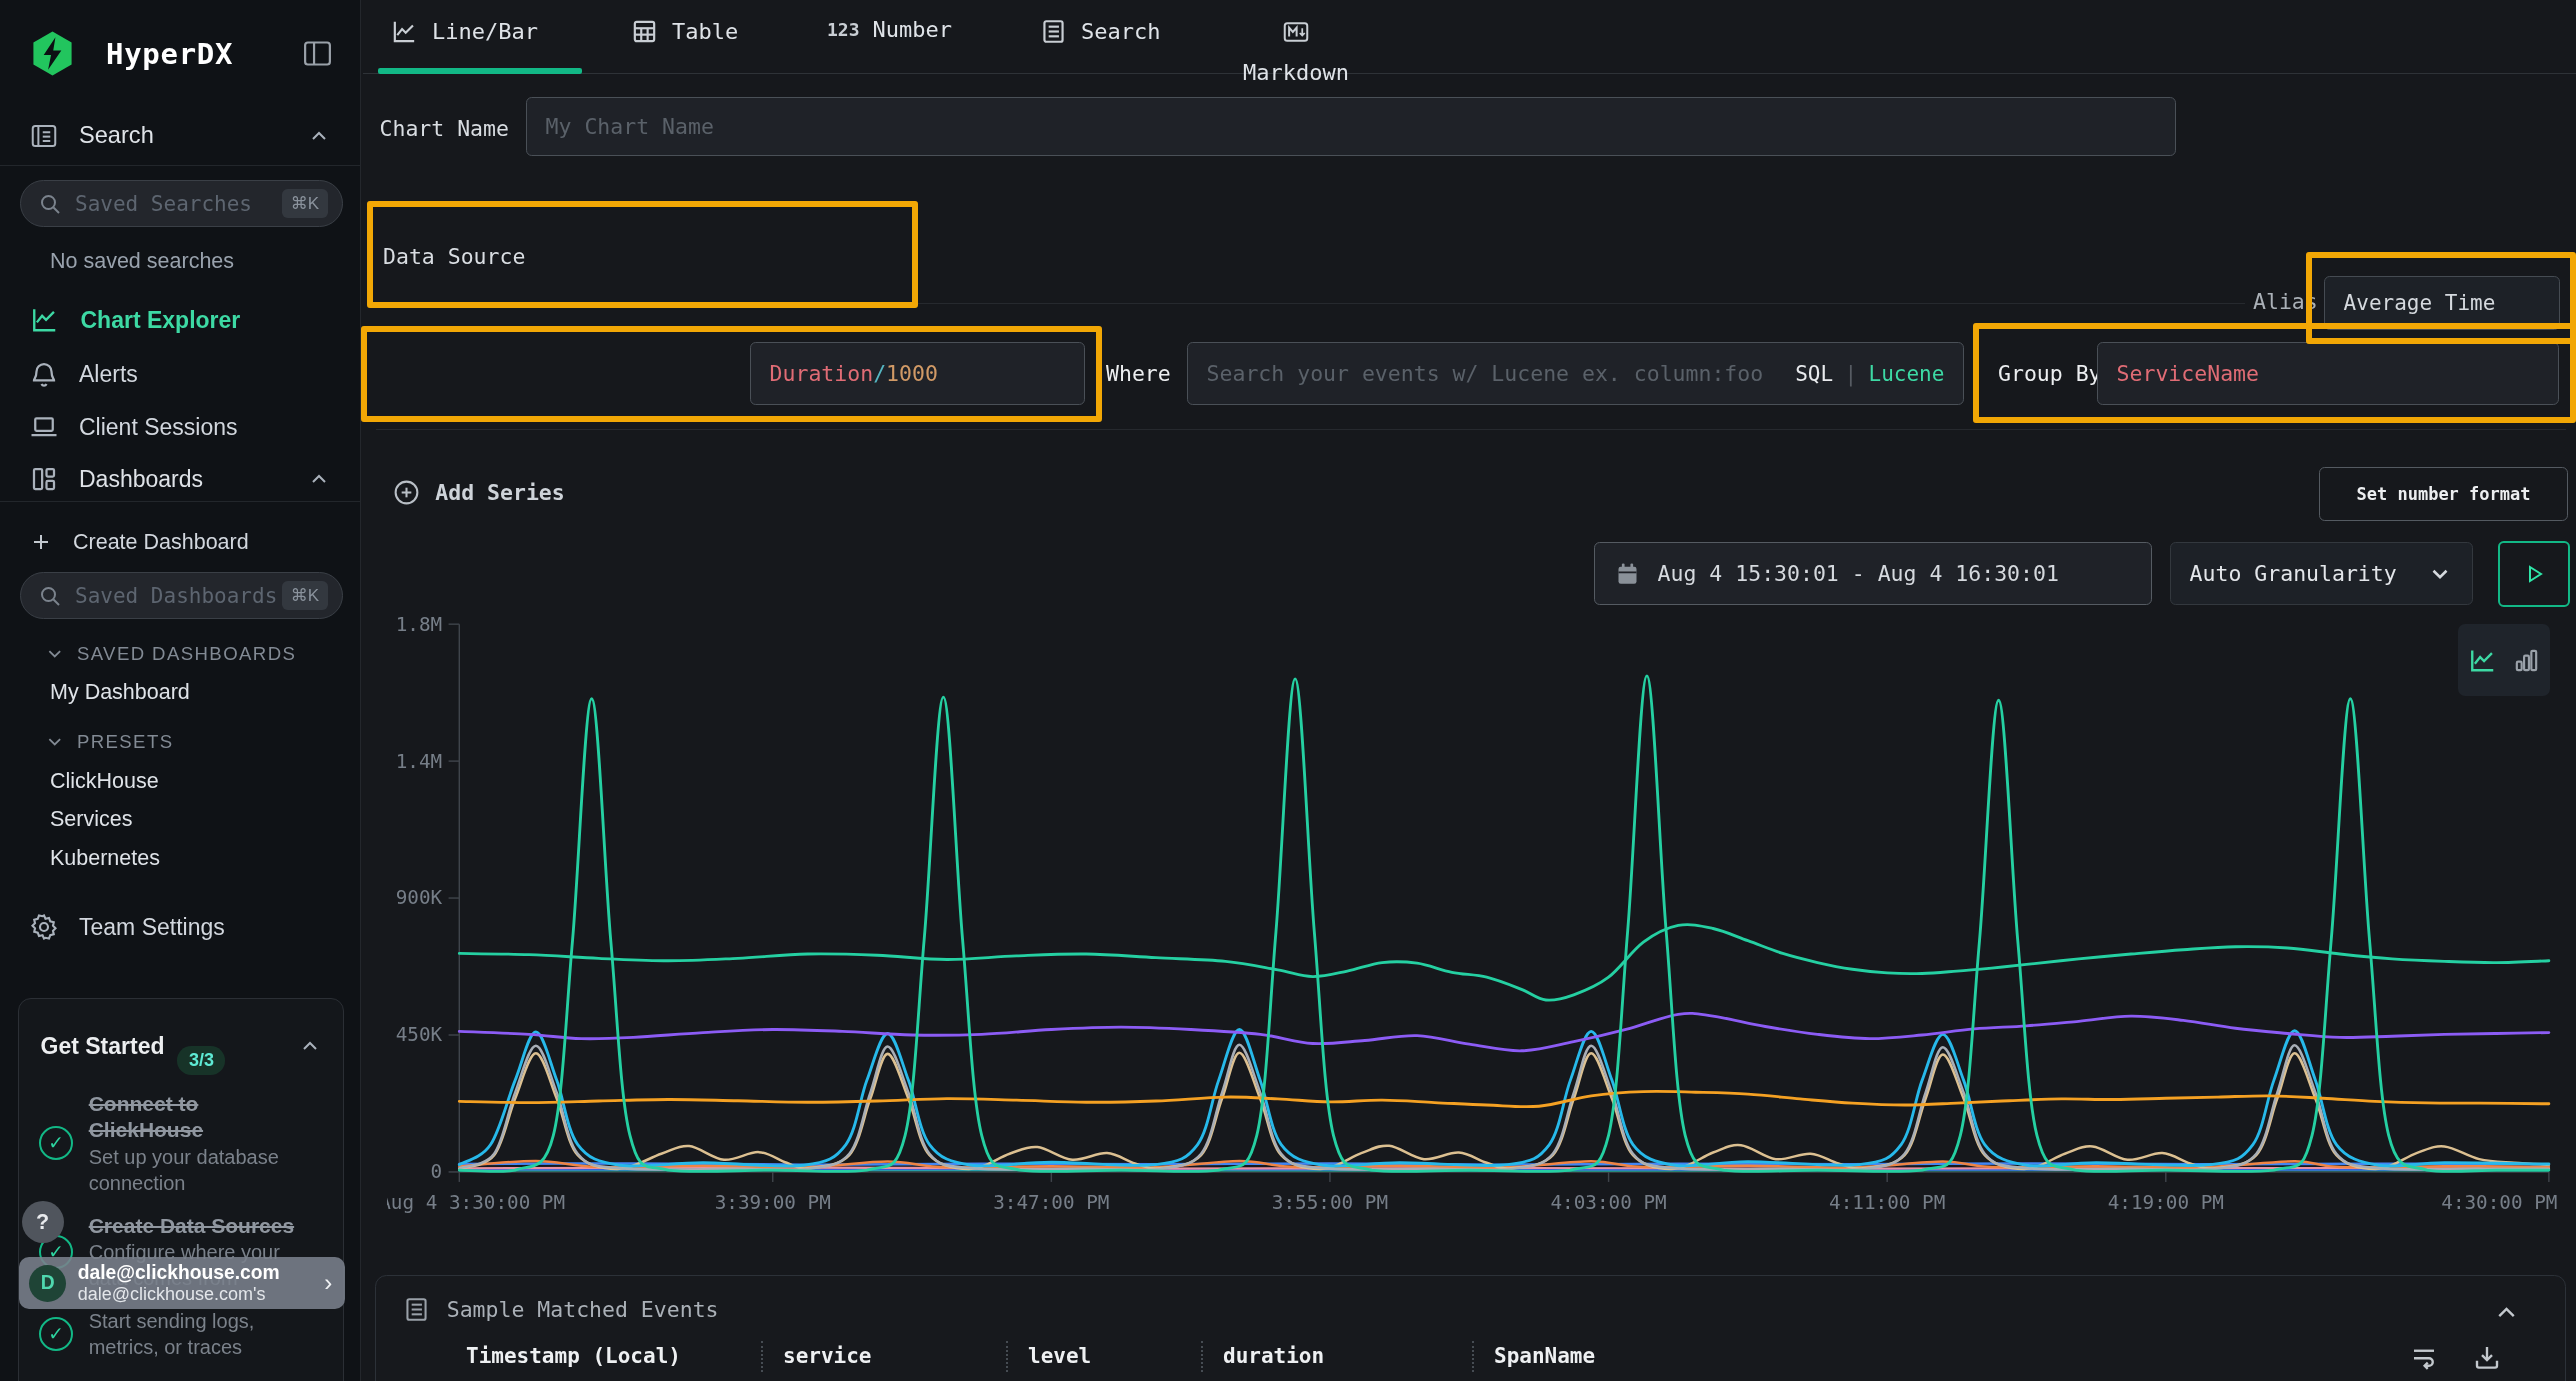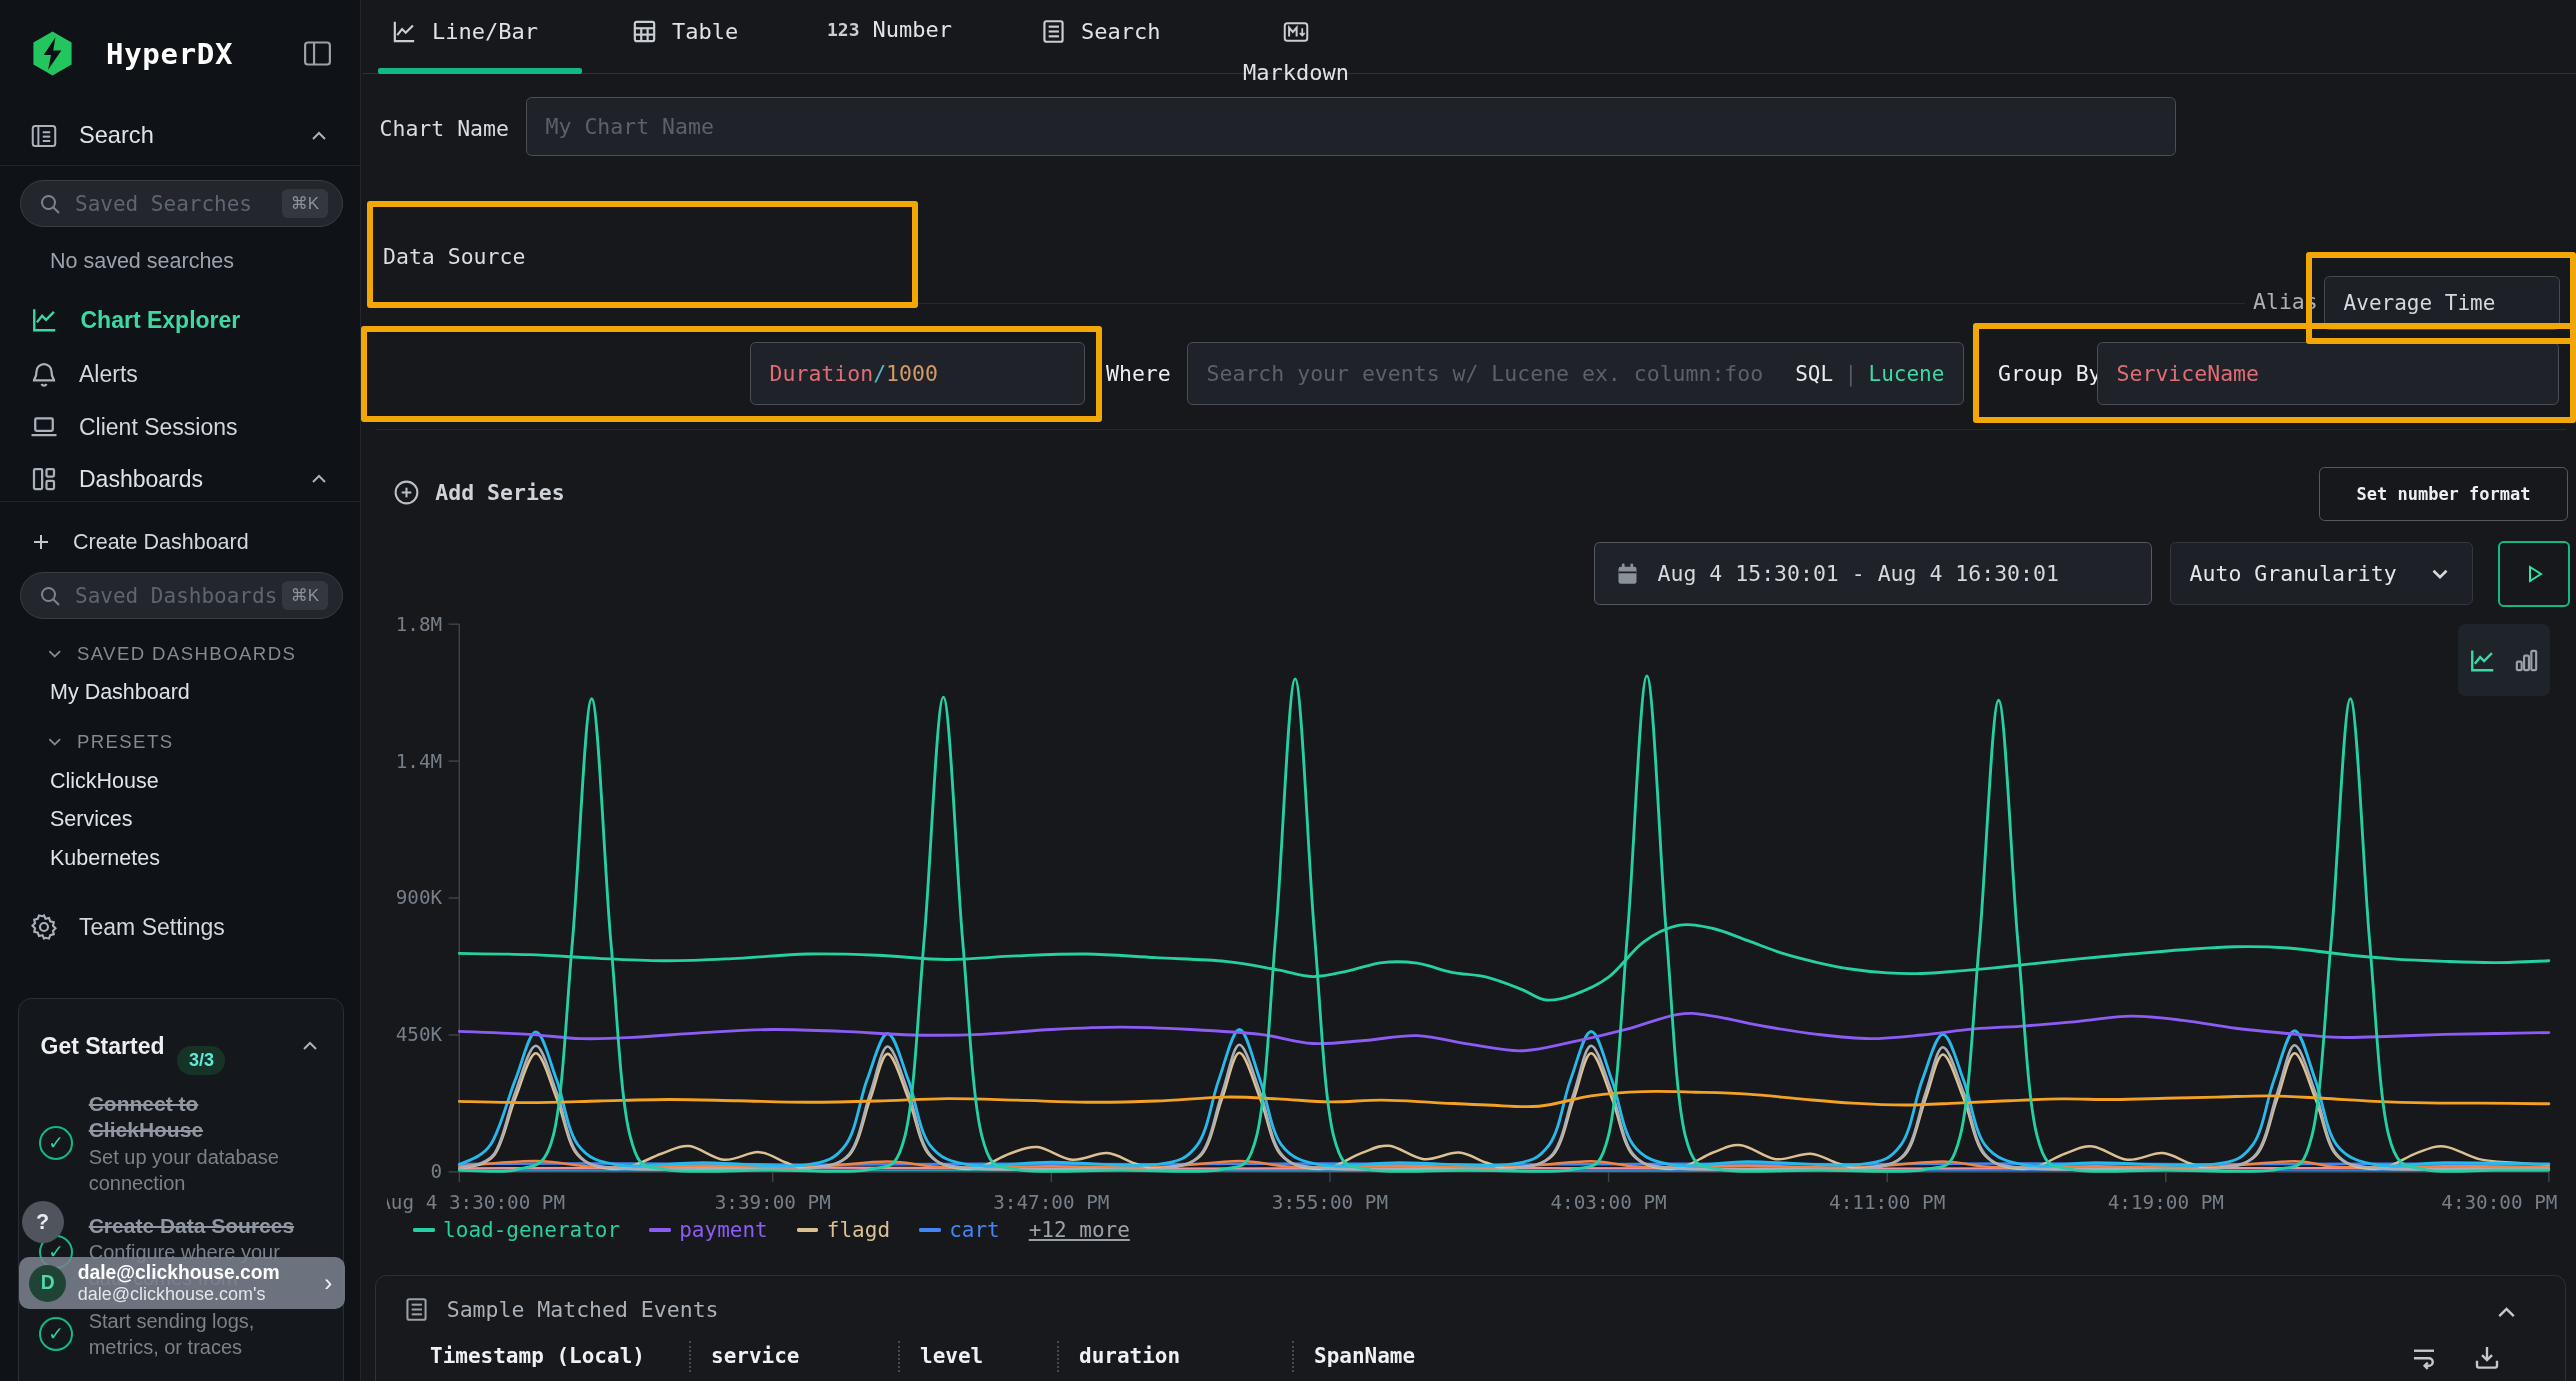--- a/index.html
+++ b/index.html
@@ -93,21 +93,21 @@
   .leg-item { display:flex; align-items:center; gap:8.6px; }
   .leg-swatch { width:21.5px; height:3.6px; border-radius:1.4px; display:inline-block; }
   #legend-more { color:#9aa1a9; text-decoration:underline; }
 
   
   #sample-panel { position:absolute; left:12px; top:1275px; width:2191px; height:157px;
     border:1.4px solid #2c3138; border-radius:11.4px 11.4px 0 0; background:#17191d; }
   .sp-head { display:flex; align-items:center; gap:15.7px; padding:18.6px 26px 5.7px 26px; color:#aab0b7; font-size:21.5px; }
   .sp-chev { position:absolute; right:44px; top:21.5px; color:#c3c8cd; }
   .sp-cols { display:flex; margin:11.4px 0 0 54px; color:#eef0f2; font-size:21px; font-weight:bold; align-items:center; }
-  .sp-col { padding-right:7.2px; }
+  .sp-col { padding-right:7.2px;margin-left:36px; }
   .sp-col.sep { border-left:2.9px dotted #464c53; padding-left:20px; height:31.5px; display:flex; align-items:center; }
   .sp-icons { position:absolute; right:63px; top:66px; display:flex; gap:33px; color:#c3c8cd; }
 
   svg.icon { display:block; }
   text { font-family:"DejaVu Sans Mono","Liberation Mono",monospace; }
 </style>
 </head>
 <body>
 
 <div id="root">
@@ -442,39 +442,20 @@
         <path d="M100 782.34 C 117.9 781.1, 174.7 774.5, 207.1 774.7 C 239.6 774.8, 255.8 782.1, 294.8 783.2 C 333.8 784.3, 392.2 781.5, 440.9 781.5 C 489.6 781.5, 544.0 784.2, 587.0 783.2 C 630.0 782.2, 666.5 775.5, 699.0 775.5 C 731.5 775.6, 743.7 782.6, 781.8 783.6 C 819.9 784.7, 879.2 781.9, 927.9 781.9 C 976.6 781.9, 1030.2 784.8, 1074.0 783.6 C 1117.8 782.4, 1158.4 774.8, 1190.9 774.7 C 1223.3 774.6, 1231.5 782.1, 1268.8 783.2 C 1306.1 784.3, 1366.2 781.4, 1414.9 781.5 C 1463.6 781.6, 1516.4 784.7, 1561.0 783.6 C 1605.6 782.6, 1650.3 775.2, 1682.8 775.1 C 1715.2 775.0, 1719.3 782.1, 1755.8 783.2 C 1792.3 784.3, 1853.2 781.4, 1901.9 781.5 C 1950.6 781.6, 2002.5 784.6, 2048.0 783.6 C 2093.5 782.6, 2142.2 775.6, 2174.6 775.5 C 2207.1 775.5, 2207.1 782.1, 2242.8 783.2 C 2278.5 784.3, 2340.2 781.8, 2388.9 781.9 C 2437.6 782.0, 2488.7 784.8, 2535.0 783.6 C 2581.3 782.5, 2634.0 775.2, 2666.5 775.1 C 2699.0 775.0, 2694.9 782.1, 2729.8 783.2 C 2764.7 784.3, 2827.2 781.9, 2875.9 781.9 C 2924.6 781.9, 2997.7 783.0, 3022.0 783.2" stroke="#ef8443" stroke-width="3.5" fill="none" stroke-linecap="round" stroke-linejoin="round"></path>
         <path d="M100 785.7444444444444 C 108.1 782.6, 135.7 782.9, 148.7 766.6 C 161.7 750.3, 168.2 711.6, 177.9 687.9 C 187.7 664.1, 197.4 624.0, 207.1 624.0 C 216.9 624.0, 226.6 664.1, 236.4 687.9 C 246.1 711.6, 251.0 750.3, 265.6 766.6 C 280.2 782.9, 304.5 786.1, 324.0 785.7 C 343.5 785.4, 366.2 769.8, 382.5 764.5 C 398.7 759.1, 406.8 752.4, 421.4 753.8 C 436.0 755.2, 453.9 771.6, 470.1 773.0 C 486.4 774.4, 504.2 761.6, 518.8 762.3 C 533.4 763.0, 546.4 773.5, 557.8 777.2 C 569.1 781.0, 572.4 786.7, 587.0 784.9 C 601.6 783.1, 630.8 782.8, 645.4 766.6 C 660.0 750.4, 665.7 711.5, 674.7 687.9 C 683.6 664.2, 690.1 624.9, 699.0 624.9 C 707.9 624.9, 718.5 664.2, 728.2 687.9 C 738.0 711.5, 742.8 750.3, 757.5 766.6 C 772.1 782.9, 797.2 786.1, 815.9 785.7 C 834.6 785.4, 854.0 769.6, 869.5 764.5 C 884.9 759.4, 893.8 753.7, 908.4 755.1 C 923.0 756.5, 940.9 771.6, 957.1 773.0 C 973.4 774.4, 991.2 762.8, 1005.8 763.6 C 1020.4 764.5, 1032.6 774.5, 1044.8 778.1 C 1057.0 781.6, 1063.4 786.8, 1078.9 784.9 C 1094.3 783.0, 1122.7 782.8, 1137.3 766.6 C 1151.9 750.4, 1157.6 711.8, 1166.5 687.9 C 1175.5 664.0, 1182.0 623.2, 1190.9 623.2 C 1199.8 623.2, 1210.4 664.0, 1220.1 687.9 C 1229.8 711.8, 1234.7 750.3, 1249.3 766.6 C 1263.9 782.9, 1289.1 786.2, 1307.8 785.7 C 1326.4 785.2, 1345.9 769.0, 1361.3 763.6 C 1376.8 758.2, 1385.7 752.0, 1400.3 753.4 C 1414.9 754.8, 1432.8 770.6, 1449.0 772.1 C 1465.2 773.7, 1483.1 761.9, 1497.7 762.8 C 1512.3 763.6, 1524.5 773.5, 1536.7 777.2 C 1548.8 780.9, 1555.3 786.7, 1570.7 784.9 C 1586.2 783.1, 1614.6 782.8, 1629.2 766.6 C 1643.8 750.4, 1649.5 711.6, 1658.4 687.9 C 1667.3 664.1, 1673.8 624.0, 1682.8 624.0 C 1691.7 624.0, 1702.2 664.1, 1712.0 687.9 C 1721.7 711.6, 1726.6 750.3, 1741.2 766.6 C 1755.8 782.9, 1781.0 786.4, 1799.6 785.7 C 1818.3 785.1, 1837.8 768.3, 1853.2 762.8 C 1868.6 757.2, 1877.5 751.0, 1892.2 752.6 C 1906.8 754.1, 1924.6 770.1, 1940.9 772.1 C 1957.1 774.1, 1974.9 763.5, 1989.6 764.5 C 2004.2 765.5, 2016.3 774.7, 2028.5 778.1 C 2040.7 781.5, 2047.2 786.8, 2062.6 784.9 C 2078.0 783.0, 2106.4 782.8, 2121.1 766.6 C 2135.7 750.4, 2141.3 711.3, 2150.3 687.9 C 2159.2 664.4, 2165.7 625.7, 2174.6 625.7 C 2183.5 625.7, 2194.1 664.4, 2203.8 687.9 C 2213.6 711.3, 2218.4 750.3, 2233.1 766.6 C 2247.7 782.9, 2272.8 786.1, 2291.5 785.7 C 2310.2 785.4, 2329.6 769.7, 2345.1 764.5 C 2360.5 759.2, 2369.4 752.8, 2384.0 754.3 C 2398.6 755.7, 2416.5 771.4, 2432.7 773.0 C 2449.0 774.5, 2466.8 762.8, 2481.4 763.6 C 2496.0 764.5, 2508.2 774.5, 2520.4 778.1 C 2532.6 781.6, 2539.1 786.8, 2554.5 784.9 C 2569.9 783.0, 2598.3 782.8, 2612.9 766.6 C 2627.5 750.4, 2633.2 711.6, 2642.1 687.9 C 2651.1 664.1, 2657.6 624.0, 2666.5 624.0 C 2675.4 624.0, 2686.0 664.1, 2695.7 687.9 C 2705.4 711.6, 2710.3 750.3, 2724.9 766.6 C 2739.5 782.9, 2764.7 786.2, 2783.4 785.7 C 2802.0 785.2, 2821.5 768.9, 2836.9 763.6 C 2852.4 758.4, 2861.3 752.8, 2875.9 754.3 C 2890.5 755.7, 2908.4 768.3, 2924.6 772.1 C 2940.8 776.0, 2957.1 776.0, 2973.3 777.2 C 2989.5 778.5, 3013.9 779.4, 3022.0 779.8" stroke="#dcc091" stroke-width="3.5" fill="none" stroke-linecap="round" stroke-linejoin="round"></path>
         <path d="M100 784.8933333333333 C 108.1 781.5, 135.7 782.1, 148.7 764.5 C 161.7 746.9, 168.2 704.5, 177.9 679.4 C 187.7 654.2, 197.4 613.4, 207.1 613.4 C 216.9 613.4, 226.6 654.2, 236.4 679.4 C 246.1 704.5, 251.0 746.9, 265.6 764.5 C 280.2 782.1, 286.7 781.3, 324.0 784.9 C 361.4 788.4, 445.8 785.6, 489.6 785.7 C 533.4 785.9, 561.0 789.3, 587.0 785.7 C 613.0 782.2, 630.8 782.2, 645.4 764.5 C 660.0 746.7, 665.7 704.3, 674.7 679.4 C 683.6 654.4, 690.1 614.7, 699.0 614.7 C 707.9 614.7, 718.5 654.4, 728.2 679.4 C 738.0 704.3, 742.8 746.9, 757.5 764.5 C 772.1 782.1, 779.4 781.3, 815.9 784.9 C 852.4 788.4, 932.8 785.6, 976.6 785.7 C 1020.4 785.9, 1052.1 789.3, 1078.9 785.7 C 1105.7 782.2, 1122.7 782.2, 1137.3 764.5 C 1151.9 746.7, 1157.6 704.7, 1166.5 679.4 C 1175.5 654.0, 1182.0 612.1, 1190.9 612.1 C 1199.8 612.1, 1210.4 654.0, 1220.1 679.4 C 1229.8 704.7, 1234.7 746.9, 1249.3 764.5 C 1263.9 782.1, 1272.0 781.3, 1307.8 784.9 C 1343.5 788.4, 1419.8 785.6, 1463.6 785.7 C 1507.4 785.9, 1543.1 789.3, 1570.7 785.7 C 1598.3 782.2, 1614.6 782.2, 1629.2 764.5 C 1643.8 746.7, 1649.5 704.5, 1658.4 679.4 C 1667.3 654.2, 1673.8 613.4, 1682.8 613.4 C 1691.7 613.4, 1702.2 654.2, 1712.0 679.4 C 1721.7 704.5, 1726.6 746.9, 1741.2 764.5 C 1755.8 782.1, 1764.7 781.3, 1799.6 784.9 C 1834.5 788.4, 1906.8 785.6, 1950.6 785.7 C 1994.4 785.9, 2034.2 789.3, 2062.6 785.7 C 2091.0 782.2, 2106.4 782.2, 2121.1 764.5 C 2135.7 746.7, 2141.3 704.2, 2150.3 679.4 C 2159.2 654.5, 2165.7 615.5, 2174.6 615.5 C 2183.5 615.5, 2194.1 654.5, 2203.8 679.4 C 2213.6 704.2, 2218.4 746.9, 2233.1 764.5 C 2247.7 782.1, 2257.4 781.3, 2291.5 784.9 C 2325.6 788.4, 2393.8 785.6, 2437.6 785.7 C 2481.4 785.9, 2525.3 789.3, 2554.5 785.7 C 2583.7 782.2, 2598.3 782.2, 2612.9 764.5 C 2627.5 746.7, 2633.2 704.6, 2642.1 679.4 C 2651.1 654.1, 2657.6 613.0, 2666.5 613.0 C 2675.4 613.0, 2686.0 654.1, 2695.7 679.4 C 2705.4 704.6, 2710.3 746.9, 2724.9 764.5 C 2739.5 782.1, 2750.1 781.3, 2783.4 784.9 C 2816.6 788.4, 2884.8 785.6, 2924.6 785.7 C 2964.4 785.9, 3005.8 785.7, 3022.0 785.7" stroke="#a8aeb6" stroke-width="3.5" fill="none" stroke-linecap="round" stroke-linejoin="round"></path>
         <path d="M100 779.7866666666666 C 107.3 775.1, 130.8 771.3, 143.8 751.7 C 156.8 732.1, 167.4 688.6, 177.9 662.3 C 188.5 636.1, 197.4 594.2, 207.1 594.2 C 216.9 594.2, 226.6 636.1, 236.4 662.3 C 246.1 688.6, 251.0 732.0, 265.6 751.7 C 280.2 771.4, 294.8 776.4, 324.0 780.6 C 353.2 784.9, 397.9 777.2, 440.9 777.2 C 483.9 777.2, 548.9 784.9, 582.1 780.6 C 615.4 776.4, 626.0 771.4, 640.6 751.7 C 655.2 732.0, 660.1 688.2, 669.8 662.3 C 679.5 636.4, 689.3 596.4, 699.0 596.4 C 708.8 596.4, 718.5 636.4, 728.2 662.3 C 738.0 688.2, 742.8 732.0, 757.5 751.7 C 772.1 771.4, 787.5 776.5, 815.9 780.6 C 844.3 784.8, 884.9 776.5, 927.9 776.4 C 970.9 776.2, 1039.9 783.9, 1074.0 779.8 C 1108.1 775.7, 1117.8 771.3, 1132.4 751.7 C 1147.1 732.1, 1151.9 689.1, 1161.7 662.3 C 1171.4 635.5, 1181.1 590.8, 1190.9 590.8 C 1200.6 590.8, 1210.4 635.5, 1220.1 662.3 C 1229.8 689.1, 1234.7 732.0, 1249.3 751.7 C 1263.9 771.4, 1280.2 776.4, 1307.8 780.6 C 1335.4 784.9, 1371.9 777.4, 1414.9 777.2 C 1457.9 777.1, 1531.0 784.0, 1565.9 779.8 C 1600.8 775.5, 1609.7 771.3, 1624.3 751.7 C 1638.9 732.1, 1643.8 688.7, 1653.5 662.3 C 1663.3 635.9, 1673.0 593.4, 1682.8 593.4 C 1692.5 593.4, 1702.2 635.9, 1712.0 662.3 C 1721.7 688.7, 1726.6 732.0, 1741.2 751.7 C 1755.8 771.4, 1772.8 776.7, 1799.6 780.6 C 1826.4 784.6, 1858.9 775.7, 1901.9 775.5 C 1944.9 775.4, 2022.0 783.8, 2057.7 779.8 C 2093.5 775.8, 2101.6 771.3, 2116.2 751.7 C 2130.8 732.1, 2135.7 688.0, 2145.4 662.3 C 2155.1 636.7, 2164.9 597.6, 2174.6 597.6 C 2184.4 597.6, 2194.1 636.7, 2203.8 662.3 C 2213.6 688.0, 2218.4 732.0, 2233.1 751.7 C 2247.7 771.4, 2265.5 776.4, 2291.5 780.6 C 2317.5 784.9, 2345.9 777.4, 2388.9 777.2 C 2431.9 777.1, 2513.1 784.0, 2549.6 779.8 C 2586.1 775.5, 2593.4 771.3, 2608.1 751.7 C 2622.7 732.1, 2627.5 688.9, 2637.3 662.3 C 2647.0 635.8, 2656.8 592.5, 2666.5 592.5 C 2676.2 592.5, 2686.0 635.8, 2695.7 662.3 C 2705.4 688.9, 2710.3 732.0, 2724.9 751.7 C 2739.5 771.4, 2758.2 776.4, 2783.4 780.6 C 2808.5 784.9, 2836.1 777.5, 2875.9 777.2 C 2915.7 776.9, 2997.7 778.7, 3022.0 778.9" stroke="#27b9ea" stroke-width="4" fill="none" stroke-linecap="round" stroke-linejoin="round"></path>
         <path d="M100 691.2711111111112 C 116.2 691.6, 164.9 693.0, 197.4 693.0 C 229.9 692.9, 262.3 691.6, 294.8 690.8 C 327.3 690.1, 359.7 688.8, 392.2 688.7 C 424.7 688.6, 457.1 689.8, 489.6 690.4 C 522.1 691.1, 554.5 692.5, 587.0 692.5 C 619.5 692.6, 651.9 691.7, 684.4 690.8 C 716.9 690.0, 749.3 687.7, 781.8 687.4 C 814.3 687.2, 846.7 688.7, 879.2 689.6 C 911.7 690.4, 944.1 692.3, 976.6 692.5 C 1009.1 692.8, 1041.5 692.1, 1074.0 690.8 C 1106.5 689.6, 1143.0 685.8, 1171.4 685.3 C 1199.8 684.8, 1220.1 686.7, 1244.5 687.9 C 1268.8 689.0, 1293.2 691.8, 1317.5 692.1 C 1341.8 692.4, 1366.2 689.4, 1390.5 689.6 C 1414.9 689.7, 1439.3 691.8, 1463.6 693.0 C 1487.9 694.1, 1512.3 695.5, 1536.7 696.4 C 1561.0 697.2, 1585.4 700.2, 1609.7 698.1 C 1634.0 696.0, 1658.4 687.0, 1682.8 683.6 C 1707.1 680.2, 1731.5 678.5, 1755.8 677.7 C 1780.1 676.8, 1804.5 677.9, 1828.8 678.5 C 1853.2 679.1, 1877.6 679.5, 1901.9 681.1 C 1926.3 682.6, 1950.6 685.7, 1975.0 687.9 C 1999.3 690.0, 2023.7 692.4, 2048.0 693.8 C 2072.3 695.2, 2096.7 696.4, 2121.1 696.4 C 2145.4 696.4, 2169.8 694.8, 2194.1 693.8 C 2218.4 692.8, 2242.8 691.4, 2267.2 690.4 C 2291.5 689.4, 2315.8 688.2, 2340.2 687.9 C 2364.5 687.6, 2388.9 688.9, 2413.3 688.7 C 2437.6 688.6, 2462.0 687.6, 2486.3 687.0 C 2510.7 686.4, 2535.0 685.9, 2559.3 685.3 C 2583.7 684.7, 2608.1 683.3, 2632.4 683.6 C 2656.8 683.9, 2681.1 685.7, 2705.4 687.0 C 2729.8 688.3, 2754.2 690.2, 2778.5 691.3 C 2802.8 692.3, 2827.2 693.0, 2851.6 693.4 C 2875.9 693.8, 2896.2 693.6, 2924.6 693.8 C 2953.0 694.0, 3005.8 694.5, 3022.0 694.7" stroke="#f5a123" stroke-width="4" fill="none" stroke-linecap="round" stroke-linejoin="round"></path>
         <path d="M100 593.3933333333333 C 116.2 594.1, 169.0 595.9, 197.4 597.6 C 225.8 599.4, 246.1 602.9, 270.4 603.6 C 294.8 604.3, 315.1 603.3, 343.5 601.9 C 371.9 600.5, 408.4 596.9, 440.9 595.1 C 473.4 593.3, 505.8 591.1, 538.3 590.8 C 570.8 590.6, 603.2 592.1, 635.7 593.4 C 668.2 594.7, 700.6 597.8, 733.1 598.5 C 765.6 599.2, 798.0 598.9, 830.5 597.6 C 863.0 596.4, 895.4 592.5, 927.9 590.8 C 960.4 589.1, 992.8 587.4, 1025.3 587.4 C 1057.8 587.4, 1090.2 589.1, 1122.7 590.8 C 1155.2 592.5, 1191.7 594.4, 1220.1 597.6 C 1248.5 600.9, 1268.8 609.0, 1293.2 610.4 C 1317.5 611.8, 1341.9 608.0, 1366.2 606.2 C 1390.5 604.3, 1414.9 598.5, 1439.3 599.4 C 1463.6 600.2, 1488.0 607.7, 1512.3 611.3 C 1536.6 614.8, 1561.0 621.2, 1585.3 620.6 C 1609.7 620.1, 1634.1 612.8, 1658.4 607.9 C 1682.8 602.9, 1707.1 597.2, 1731.5 590.8 C 1755.8 584.5, 1784.2 572.7, 1804.5 569.6 C 1824.8 566.4, 1832.9 569.3, 1853.2 572.1 C 1873.5 575.0, 1901.9 582.3, 1926.3 586.6 C 1950.6 590.8, 1975.0 594.8, 1999.3 597.6 C 2023.6 600.5, 2048.0 603.5, 2072.3 603.6 C 2096.7 603.7, 2121.1 600.8, 2145.4 598.5 C 2169.8 596.2, 2194.1 592.1, 2218.4 590.0 C 2242.8 587.9, 2267.2 587.5, 2291.5 585.7 C 2315.8 584.0, 2340.2 581.6, 2364.6 579.4 C 2388.9 577.1, 2413.3 572.3, 2437.6 572.1 C 2461.9 571.9, 2486.3 575.2, 2510.7 578.1 C 2535.0 580.9, 2559.3 586.1, 2583.7 589.1 C 2608.0 592.2, 2632.4 594.2, 2656.8 596.4 C 2681.1 598.5, 2705.5 601.3, 2729.8 601.9 C 2754.2 602.5, 2778.5 600.9, 2802.8 600.2 C 2827.2 599.5, 2851.6 598.3, 2875.9 597.6 C 2900.3 597.0, 2924.6 596.8, 2948.9 596.4 C 2973.3 595.9, 3009.8 595.3, 3022.0 595.1" stroke="#8c5cf5" stroke-width="4" fill="none" stroke-linecap="round" stroke-linejoin="round"></path>
         <path d="M100 484.4511111111111 C 116.2 484.7, 164.9 485.0, 197.4 486.2 C 229.9 487.3, 262.3 489.8, 294.8 491.3 C 327.3 492.7, 359.7 494.7, 392.2 494.7 C 424.7 494.7, 457.1 492.8, 489.6 491.3 C 522.1 489.7, 554.5 486.0, 587.0 485.3 C 619.5 484.6, 651.9 485.7, 684.4 487.0 C 716.9 488.3, 749.3 492.8, 781.8 493.0 C 814.3 493.1, 846.7 489.1, 879.2 487.9 C 911.7 486.6, 944.1 484.9, 976.6 485.3 C 1009.1 485.7, 1041.5 488.7, 1074.0 490.4 C 1106.5 492.1, 1143.0 492.7, 1171.4 495.5 C 1199.8 498.4, 1224.2 503.9, 1244.5 507.4 C 1264.7 511.0, 1276.9 516.5, 1293.2 516.8 C 1309.4 517.1, 1325.6 512.4, 1341.8 509.1 C 1358.1 505.9, 1374.3 499.1, 1390.5 497.2 C 1406.8 495.4, 1423.0 495.8, 1439.3 498.1 C 1455.5 500.3, 1471.7 507.6, 1488.0 510.8 C 1504.2 514.1, 1520.4 513.7, 1536.7 517.6 C 1552.9 521.6, 1571.6 529.3, 1585.3 534.7 C 1599.1 540.0, 1607.3 548.3, 1619.4 549.6 C 1631.6 550.8, 1643.8 547.6, 1658.4 542.3 C 1673.0 537.0, 1690.9 529.9, 1707.1 517.6 C 1723.3 505.4, 1739.6 480.8, 1755.8 468.7 C 1772.0 456.6, 1788.3 448.5, 1804.5 445.3 C 1820.7 442.1, 1837.0 446.0, 1853.2 449.6 C 1869.4 453.1, 1885.7 460.8, 1901.9 466.6 C 1918.1 472.4, 1934.4 479.3, 1950.6 484.5 C 1966.8 489.6, 1983.1 493.5, 1999.3 497.2 C 2015.5 500.9, 2031.8 504.2, 2048.0 506.6 C 2064.2 509.0, 2080.5 510.7, 2096.7 511.7 C 2112.9 512.7, 2129.2 513.0, 2145.4 512.5 C 2161.6 512.1, 2177.9 510.4, 2194.1 509.1 C 2210.3 507.9, 2226.6 506.4, 2242.8 504.9 C 2259.0 503.3, 2271.2 501.9, 2291.5 499.8 C 2311.8 497.6, 2340.2 494.5, 2364.6 492.1 C 2388.9 489.7, 2413.3 487.4, 2437.6 485.3 C 2461.9 483.2, 2486.3 481.0, 2510.7 479.3 C 2535.0 477.6, 2559.3 475.5, 2583.7 475.1 C 2608.0 474.7, 2632.4 475.1, 2656.8 476.8 C 2681.1 478.5, 2705.5 482.7, 2729.8 485.3 C 2754.2 487.9, 2778.5 490.4, 2802.8 492.1 C 2827.2 493.8, 2851.6 494.7, 2875.9 495.5 C 2900.3 496.4, 2924.6 497.4, 2948.9 497.2 C 2973.3 497.1, 3009.8 495.1, 3022.0 494.7" stroke="#25d0a2" stroke-width="4" fill="none" stroke-linecap="round" stroke-linejoin="round"></path>
         <path d="M100 787.4466666666667 C 113.0 787.4, 156.0 792.0, 177.9 787.4 C 199.8 779.4, 218.1 792.0, 231.5 738.9 C 244.9 685.5, 249.3 568.4, 258.3 466.6 C 267.2 364.8, 276.1 128.3, 285.1 128.3 C 294.0 128.3, 302.9 364.8, 311.8 466.6 C 320.8 568.4, 325.2 685.5, 338.6 738.9 C 352.0 792.0, 358.9 779.4, 392.2 787.4 C 425.5 792.0, 492.0 787.4, 538.3 787.4 C 584.6 787.4, 638.9 792.0, 669.8 787.4 C 700.6 779.4, 710.0 792.0, 723.4 738.9 C 736.8 685.1, 741.2 566.6, 750.1 464.4 C 759.1 362.3, 768.0 126.1, 776.9 126.1 C 785.9 126.1, 794.8 362.3, 803.7 464.4 C 812.6 566.6, 817.1 685.1, 830.5 738.9 C 843.9 792.0, 851.6 779.4, 884.1 787.4 C 916.5 792.0, 979.0 787.4, 1025.3 787.4 C 1071.6 787.4, 1130.0 792.0, 1161.7 787.4 C 1193.3 779.4, 1201.8 792.0, 1215.2 738.9 C 1228.6 683.3, 1233.1 560.2, 1242.0 453.8 C 1250.9 347.4, 1259.9 100.6, 1268.8 100.6 C 1277.7 100.6, 1286.7 347.4, 1295.6 453.8 C 1304.5 560.2, 1309.0 683.3, 1322.4 738.9 C 1335.8 792.0, 1344.3 779.4, 1375.9 787.4 C 1407.6 792.0, 1466.0 787.4, 1512.3 787.4 C 1558.6 787.4, 1621.1 792.0, 1653.5 787.4 C 1686.0 779.4, 1693.7 792.0, 1707.1 738.9 C 1720.5 683.0, 1725.0 558.8, 1733.9 451.7 C 1742.8 344.6, 1751.7 96.3, 1760.7 96.3 C 1769.6 96.3, 1778.5 344.6, 1787.5 451.7 C 1796.4 558.8, 1800.8 683.0, 1814.2 738.9 C 1827.6 792.0, 1837.0 779.4, 1867.8 787.4 C 1898.7 792.0, 1953.0 787.4, 1999.3 787.4 C 2045.6 787.4, 2112.1 792.0, 2145.4 787.4 C 2178.7 779.4, 2185.6 792.0, 2199.0 738.9 C 2212.4 685.5, 2216.8 568.0, 2225.8 466.6 C 2234.7 365.2, 2243.6 130.4, 2252.5 130.4 C 2261.5 130.4, 2270.4 365.2, 2279.3 466.6 C 2288.3 568.0, 2292.7 685.5, 2306.1 738.9 C 2319.5 792.0, 2329.6 779.4, 2359.7 787.4 C 2389.7 792.0, 2440.0 787.4, 2486.3 787.4 C 2532.6 787.4, 2603.2 792.0, 2637.3 787.4 C 2671.4 779.4, 2677.4 792.0, 2690.8 738.9 C 2704.2 685.3, 2708.7 567.5, 2717.6 465.7 C 2726.6 363.9, 2735.5 128.3, 2744.4 128.3 C 2753.3 128.3, 2762.3 363.9, 2771.2 465.7 C 2780.1 567.5, 2784.6 685.3, 2798.0 738.9 C 2811.4 792.0, 2826.4 779.4, 2851.6 787.4 C 2876.7 792.0, 2920.5 787.4, 2948.9 787.4 C 2977.4 787.4, 3009.8 787.4, 3022.0 787.4" stroke="#25d0a2" stroke-width="4" fill="none" stroke-linecap="round" stroke-linejoin="round"></path>
       </svg>
 
-    <div id="legend">
-        <span class="leg-item">
-          <span class="leg-swatch" style="background: rgb(37, 208, 162);"></span>
-          <span style="color: rgb(37, 208, 162);">load-generator</span>
-        </span>
-        <span class="leg-item">
-          <span class="leg-swatch" style="background: rgb(140, 92, 245);"></span>
-          <span style="color: rgb(140, 92, 245);">payment</span>
-        </span>
-        <span class="leg-item">
-          <span class="leg-swatch" style="background: rgb(220, 192, 145);"></span>
-          <span style="color: rgb(220, 192, 145);">flagd</span>
-        </span>
-        <span class="leg-item">
-          <span class="leg-swatch" style="background: rgb(66, 133, 244);"></span>
-          <span style="color: rgb(66, 133, 244);">cart</span>
-        </span>
-        <span id="legend-more">+12 more</span>
-      </div>
 
     <div id="sample-panel">
       <div class="sp-head">
         <svg class="icon" width="29" height="29" viewBox="0 0 24 24" fill="none" stroke="#9aa1a9" stroke-width="1.7">
             <rect x="4.5" y="3.5" width="15" height="17" rx="1.5"></rect>
             <line x1="8" y1="8" x2="16.5" y2="8"></line>
             <line x1="8" y1="12" x2="16.5" y2="12"></line>
             <line x1="8" y1="16" x2="16.5" y2="16"></line>
           </svg>
         <span>Sample Matched Events</span>

